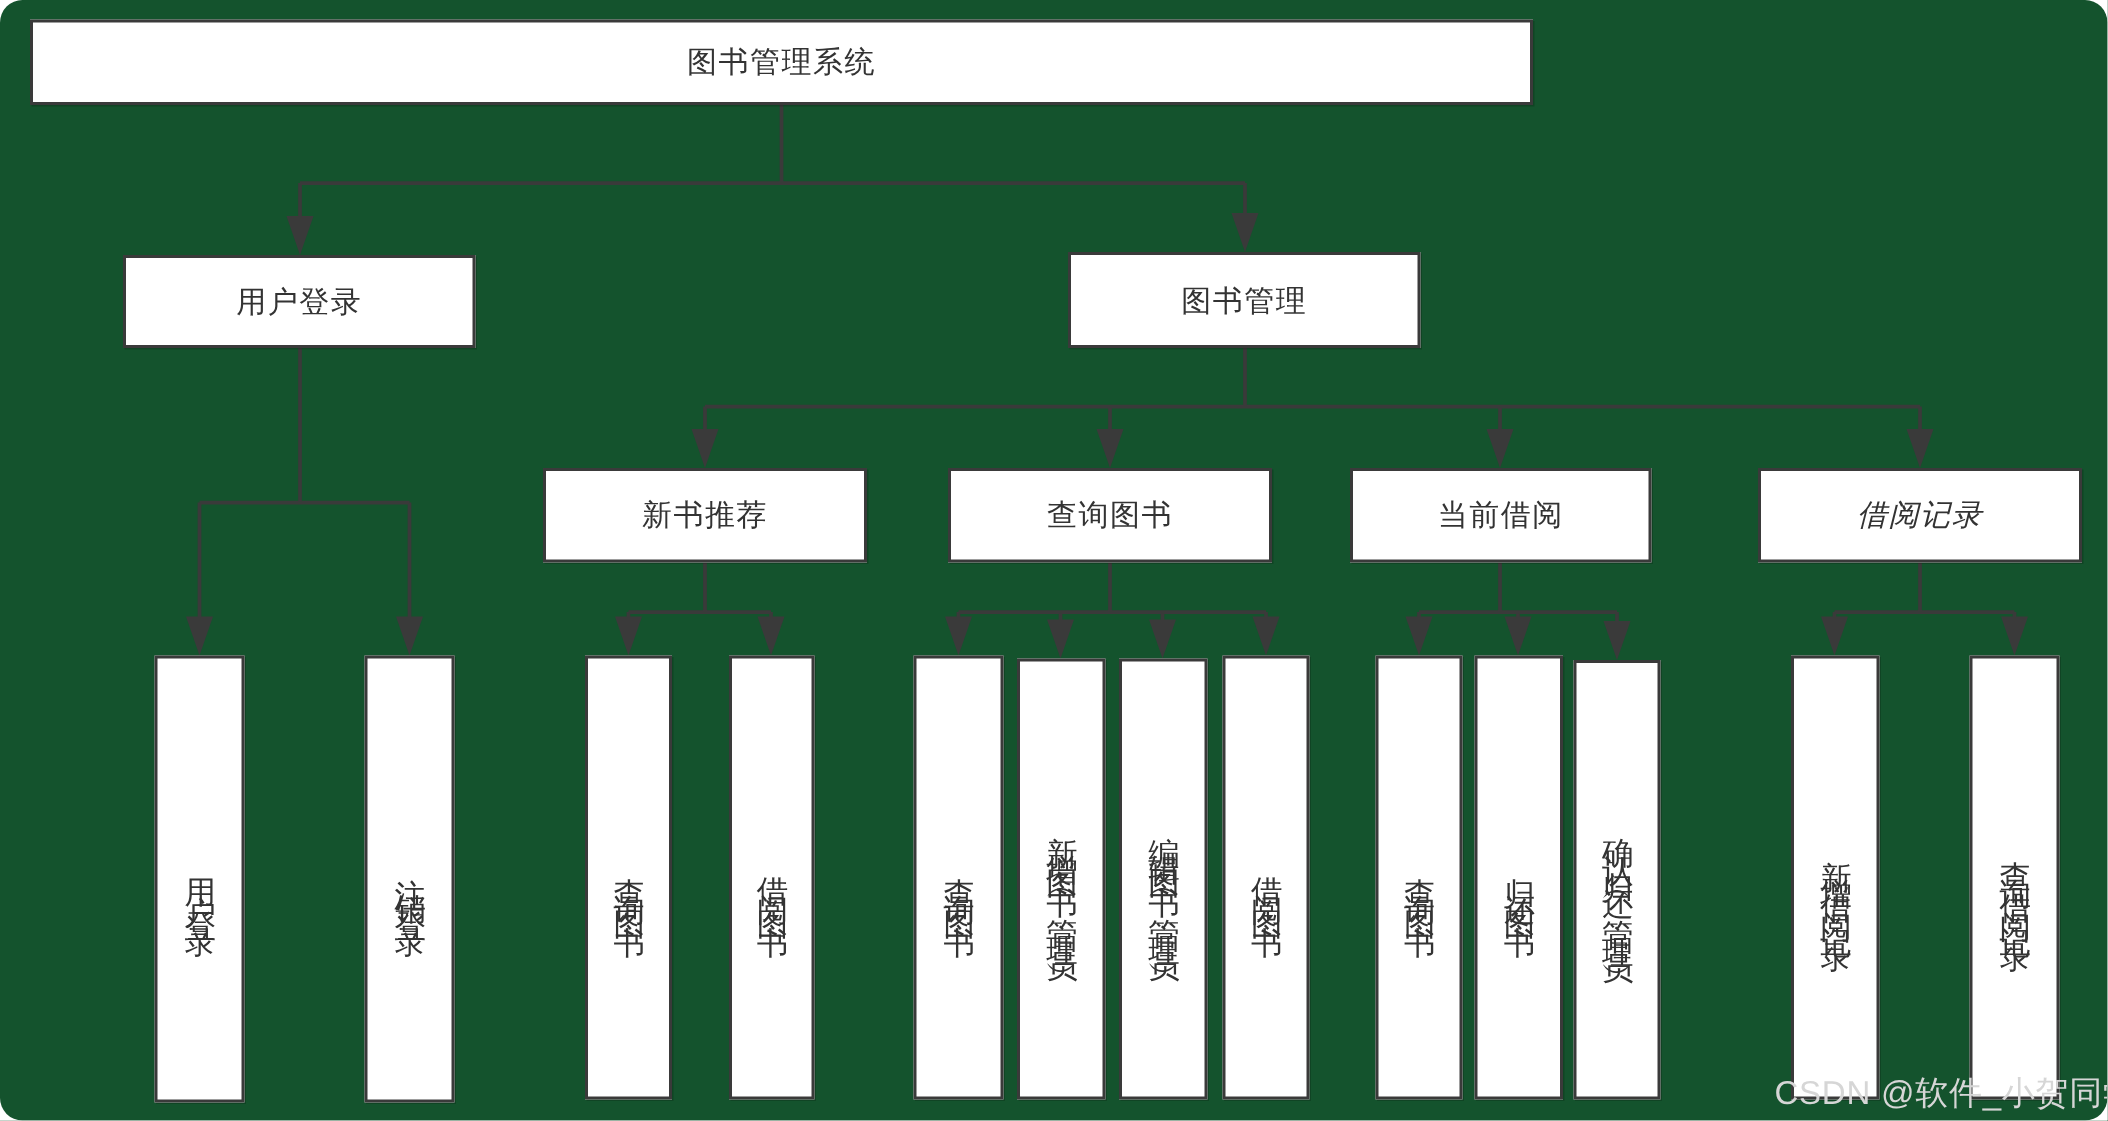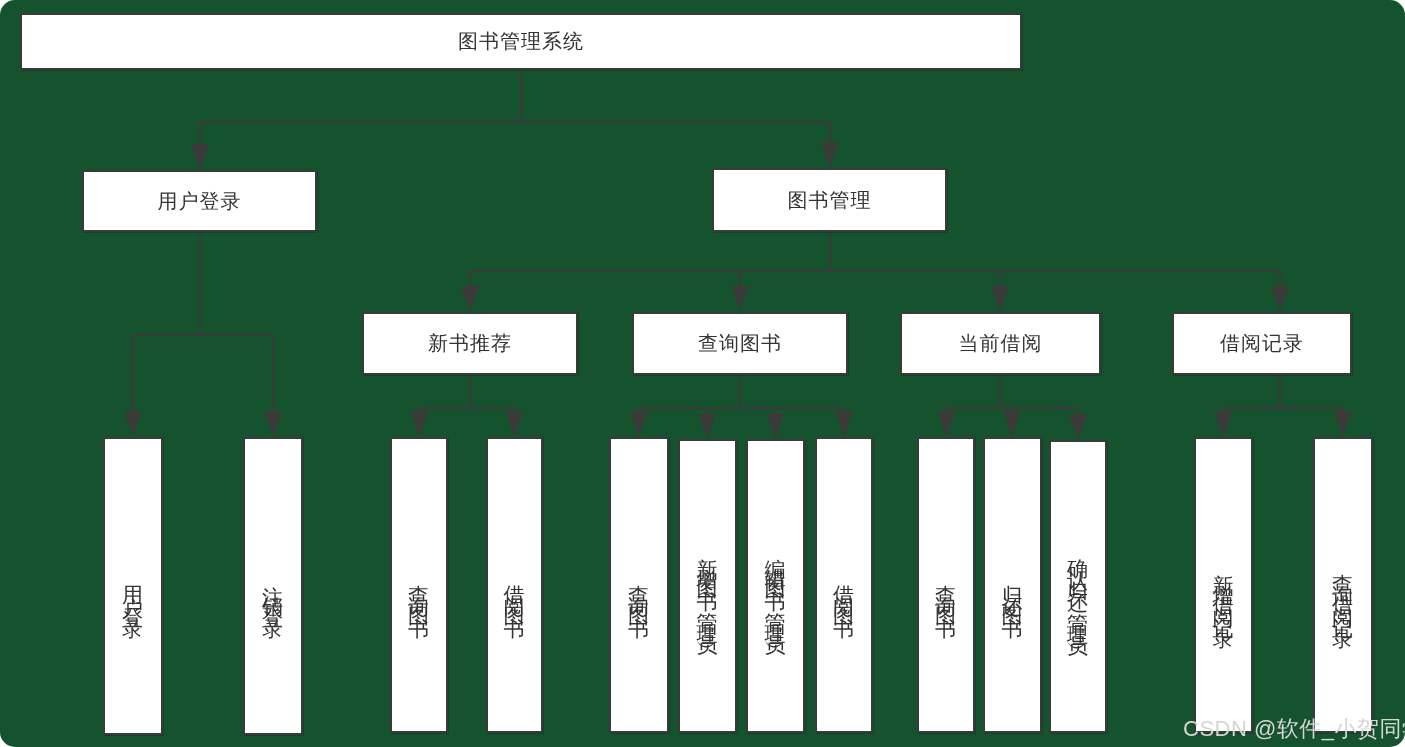--- a/index.html
+++ b/index.html
@@ -116,21 +116,21 @@
 
   <div class="box" style="left:362px; top:312px; width:216px; height:63px;text-align:center;">
     <span>新书推荐</span>
   </div>
   <div class="box" style="left:632px; top:312px; width:216px; height:63px;">
     <span>查询图书</span>
   </div>
   <div class="box" style="left:900px; top:312px; width:201px; height:63px;">
     <span>当前借阅</span>
   </div>
-  <div class="box" style="left:1172px; top:312px; width:180px; height:63px;">
+  <div class="box" style="left:1172px; top:312px; width:216px; height:63px;font-style:italic;">
     <span>借阅记录</span>
   </div>
 
   <div class="vbox" style="left:103px; top:437px; width:60px; height:298px;">
     <span class="vtext">用户登录</span>
   </div>
   <div class="vbox" style="left:243px; top:437px; width:60px; height:298px;">
     <span class="vtext">注销登录</span>
   </div>
 

